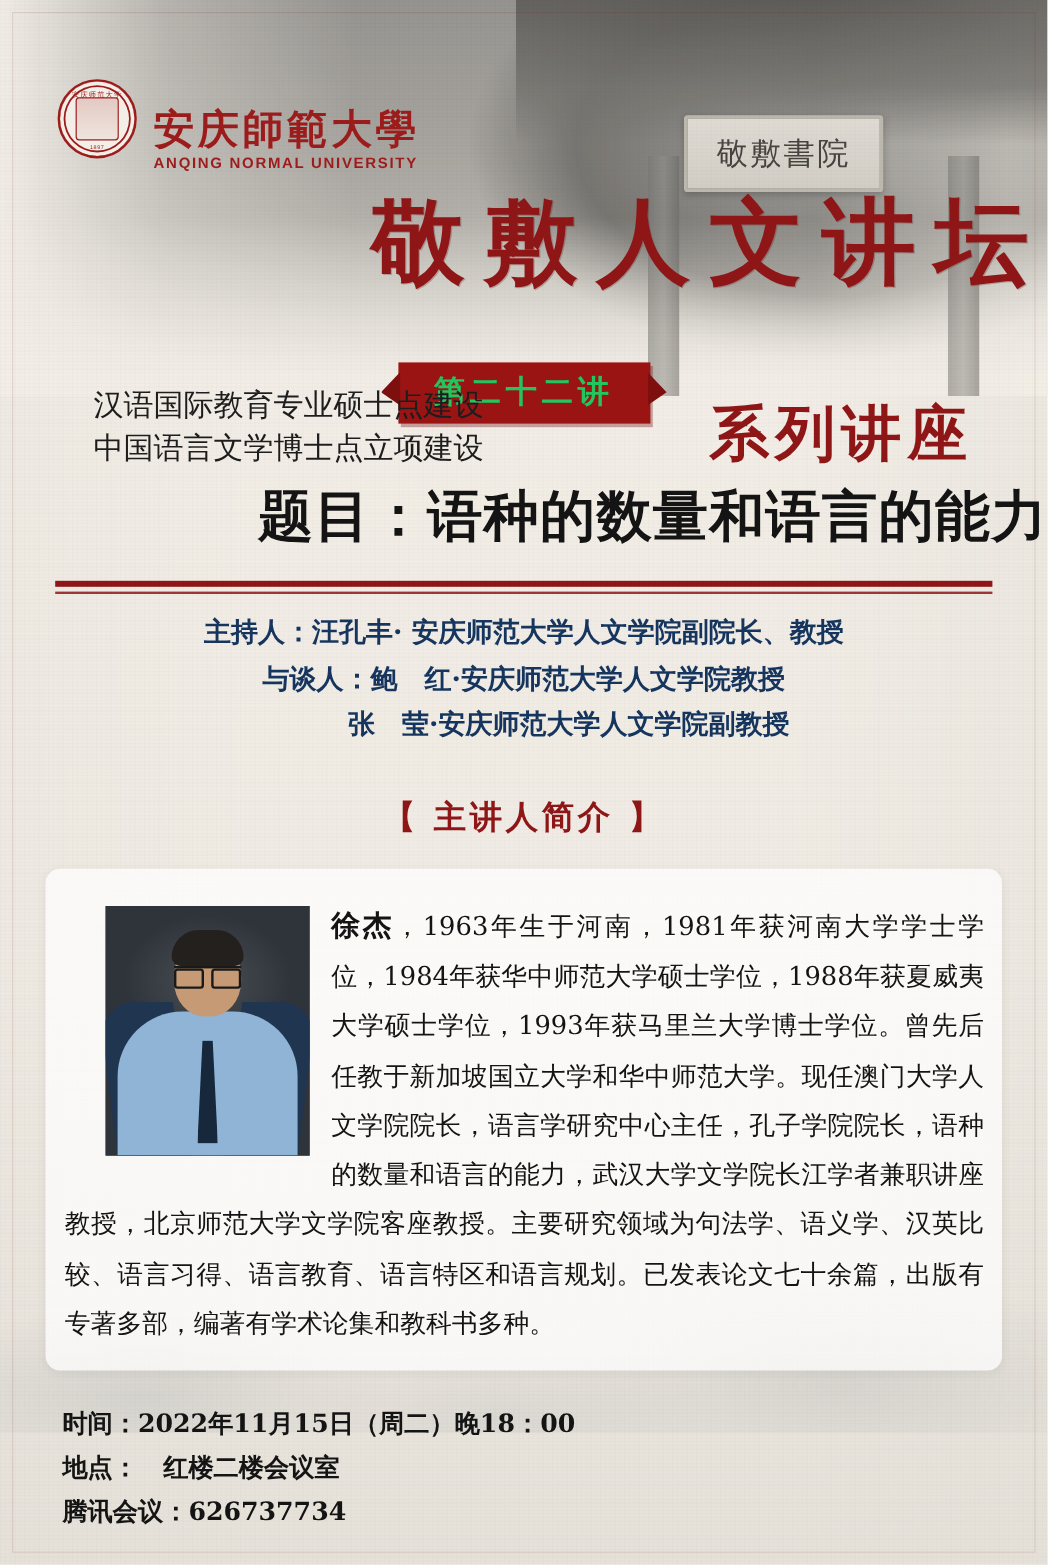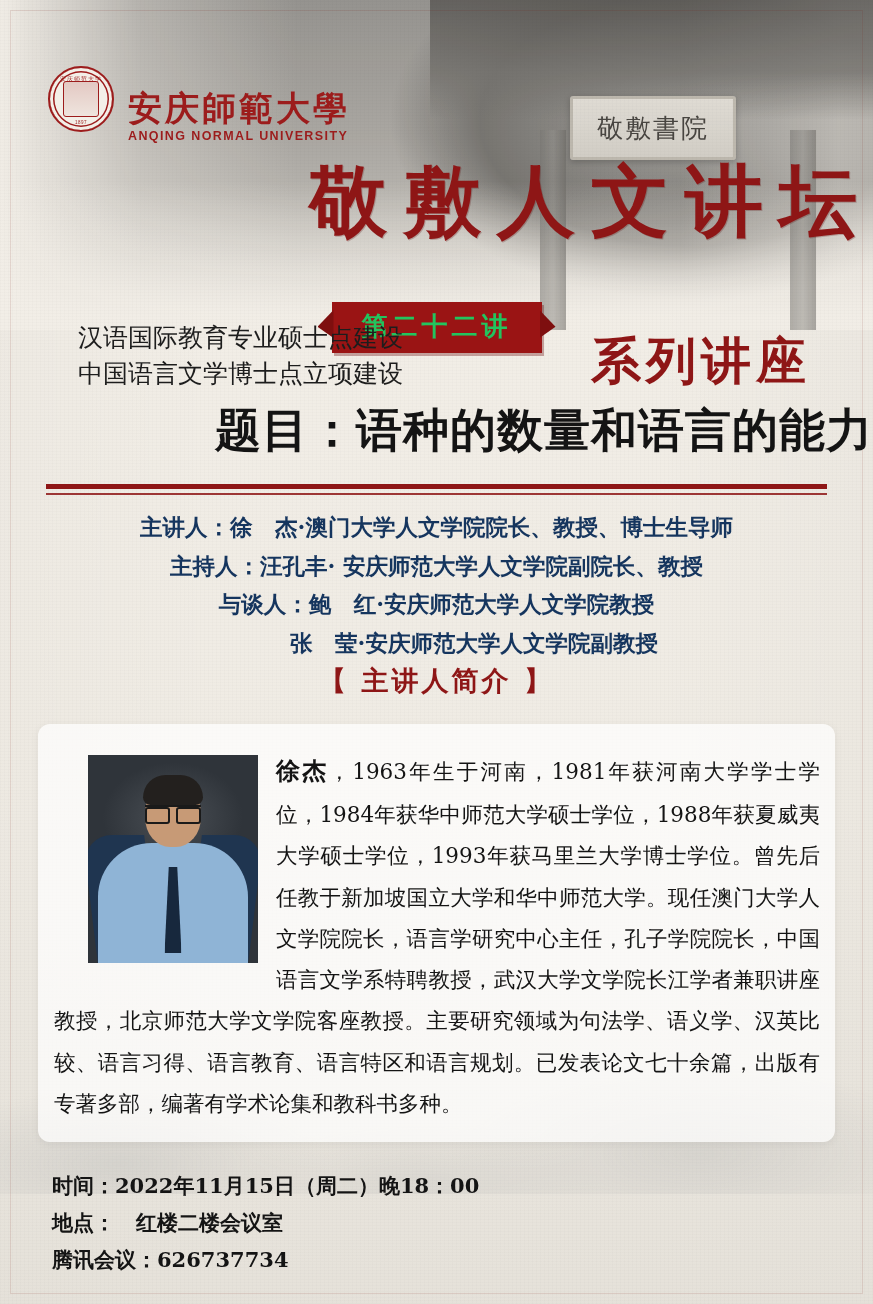--- a/index.html
+++ b/index.html
@@ -440,23 +440,20 @@
     <div>汉语国际教育专业硕士点建设</div>
     <div>中国语言文学博士点立项建设</div>
   </div>
   <div class="series-big">系列讲座</div>
 
   <div class="topic">题目：语种的数量和语言的能力</div>
   <div class="rule"></div>
   <div class="rule thin"></div>
 
   <div class="people">
-    <div class="line">
-      <span class="lbl">主讲人：</span><span>徐　杰</span><span>·澳门大学人文学院院长、教授、博士生导师</span>
-    </div>
     <div class="line">
       <span class="lbl">主持人：</span><span>汪孔丰</span><span>· 安庆师范大学人文学院副院长、教授</span>
     </div>
     <div class="line">
       <span class="lbl">与谈人：</span><span>鲍　红</span><span>·安庆师范大学人文学院教授</span>
     </div>
     <div class="line">
       <span class="lbl" style="letter-spacing:0"></span><span style="padding-left:75px">张　莹</span><span>·安庆师范大学人文学院副教授</span>
     </div>
   </div>
@@ -468,21 +465,21 @@
     <div class="jacket-l"></div>
     <div class="jacket-r"></div>
     <div class="shirt"></div>
     <div class="tie"></div>
     <div class="head"></div>
     <div class="hair"></div>
     <div class="glasses"></div>
   </div>
 
   <div class="bio-text">
-    <span class="floatbox"></span><span class="name-lead">徐杰</span><span>，1963年生于河南，1981年获河南大学学士学位，1984年获华中师范大学硕士学位，1988年获夏威夷大学硕士学位，1993年获马里兰大学博士学位。曾先后任教于新加坡国立大学和华中师范大学。现任澳门大学人文学院院长，语言学研究中心主任，孔子学院院长，中国语言文学系特聘教授，武汉大学文学院长江学者兼职讲座教授，北京师范大学文学院客座教授。主要研究领域为句法学、语义学、汉英比较、语言习得、语言教育、语言特区和语言规划。已发表论文七十余篇，出版有专著多部，编著有学术论集和教科书多种。</span>
+    <span class="floatbox"></span><span class="name-lead">徐杰</span><span>，1963年生于河南，1981年获河南大学学士学位，1984年获华中师范大学硕士学位，1988年获夏威夷大学硕士学位，1993年获马里兰大学博士学位。曾先后任教于新加坡国立大学和华中师范大学。现任澳门大学人文学院院长，语言学研究中心主任，孔子学院院长，语种的数量和语言的能力，武汉大学文学院长江学者兼职讲座教授，北京师范大学文学院客座教授。主要研究领域为句法学、语义学、汉英比较、语言习得、语言教育、语言特区和语言规划。已发表论文七十余篇，出版有专著多部，编著有学术论集和教科书多种。</span>
   </div>
 
   <div class="footer">
     <div class="footer-left">
       <div class="nowrap">时间：2022年11月15日（周二）晚18：00</div>
       <div class="nowrap">地点：　红楼二楼会议室</div>
       <div class="nowrap">腾讯会议：626737734</div>
     </div>
   </div>
 

